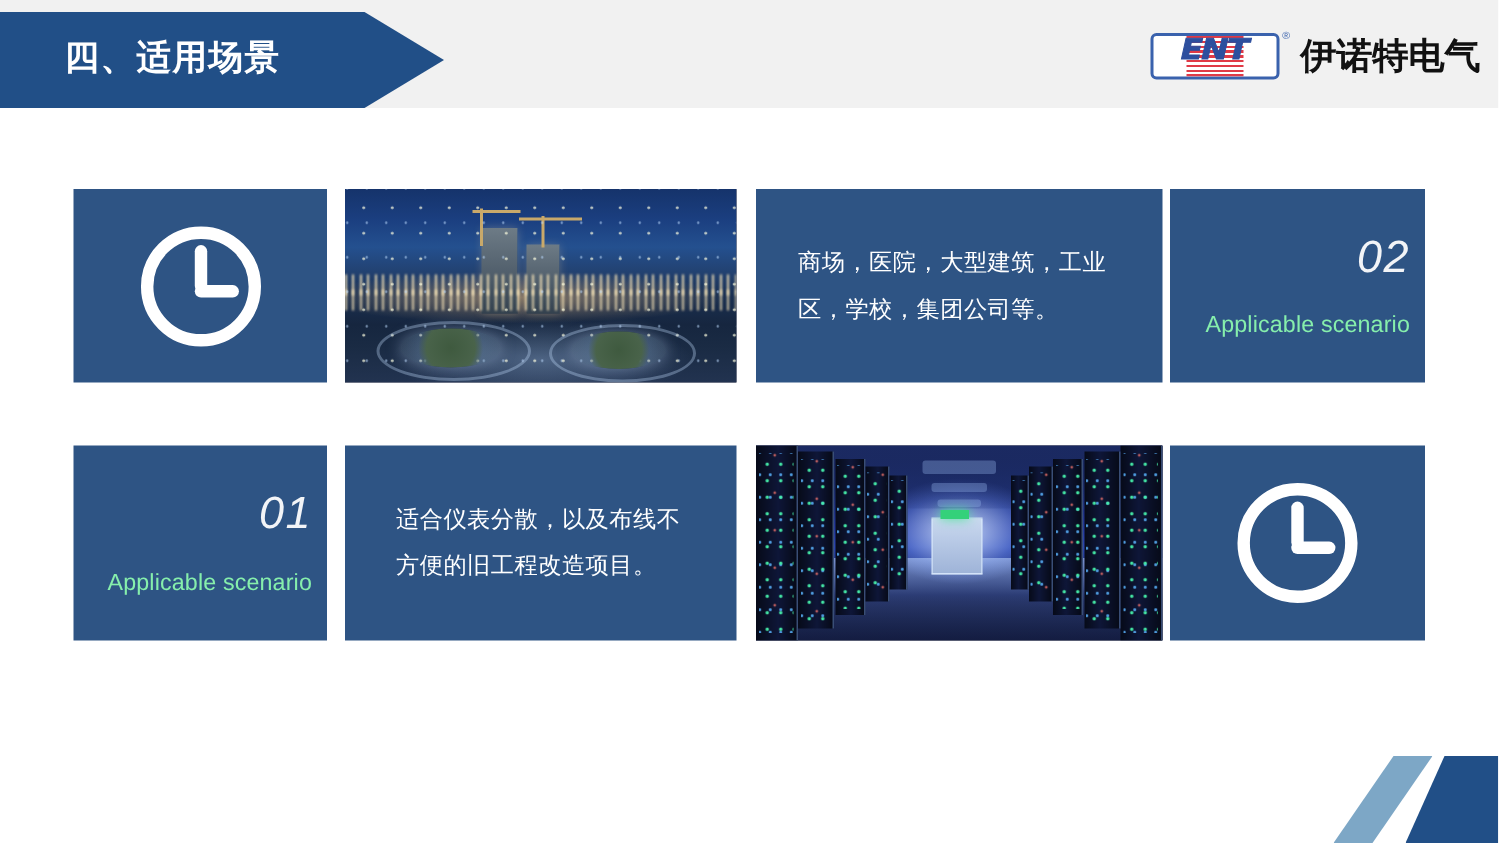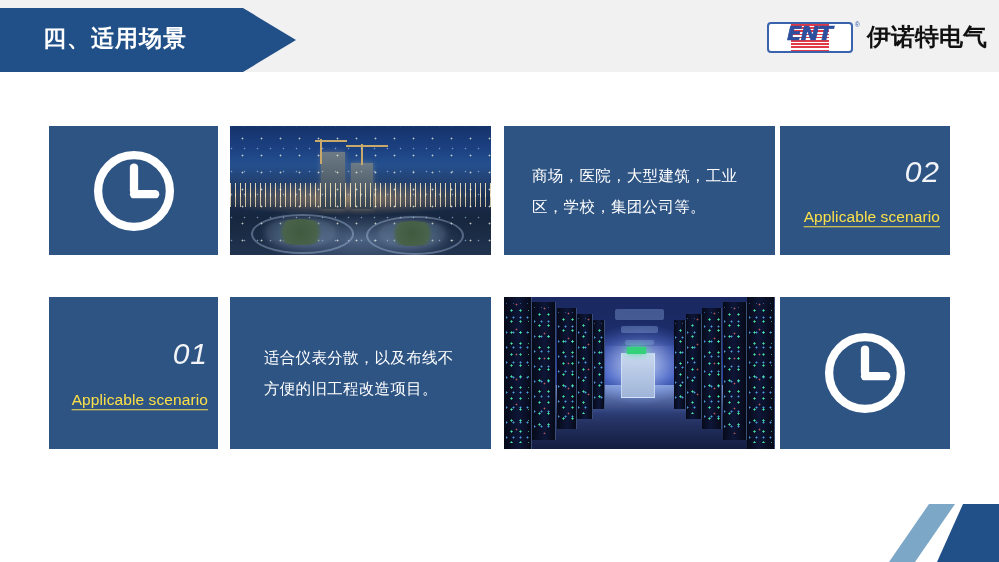--- a/index.html
+++ b/index.html
@@ -111,21 +111,21 @@
     box-sizing: border-box;
     overflow: hidden;
   }
   .cell.photo { background: #0c1530; }
 
   
   .c1 { left: 0px;   width: 169px; }
   .c2 { left: 181px; width: 261px; }
   .c4 { left: 731px; width: 170px; }
   .r1 { top: 0px;   height: 129px; }
-  .r2 { top: 171px; height: 152px; }
+  .r2 { top: 171px; height: 130px; }
 
   
   .c3b { left: 455px; width: 271px; }
 
   
   .clock {
     position: absolute;
     left: 50%; top: 50%;
     transform: translate(-50%, -50%);
     width: 92px; height: 92px;
@@ -158,22 +158,21 @@
     font-size: 30px;
     font-weight: normal;
     font-style: italic;
     color: #f2f4f7;
     line-height: 1.15;
     letter-spacing: 1px;
     display: block;
   }
   .num-block .cap {
     font-size: 15.5px;
-    color: #fde047;
-    text-decoration: underline;
+    color: #86efac;
     text-underline-offset: 4px;
     display: inline-block;
     margin-top: 19px;
     letter-spacing: 0.1px;
   }
   .num-block.align-right { text-align: right; padding-right: 10px; box-sizing: border-box; }
 
   
   .city {
     position: absolute; inset: 0;

